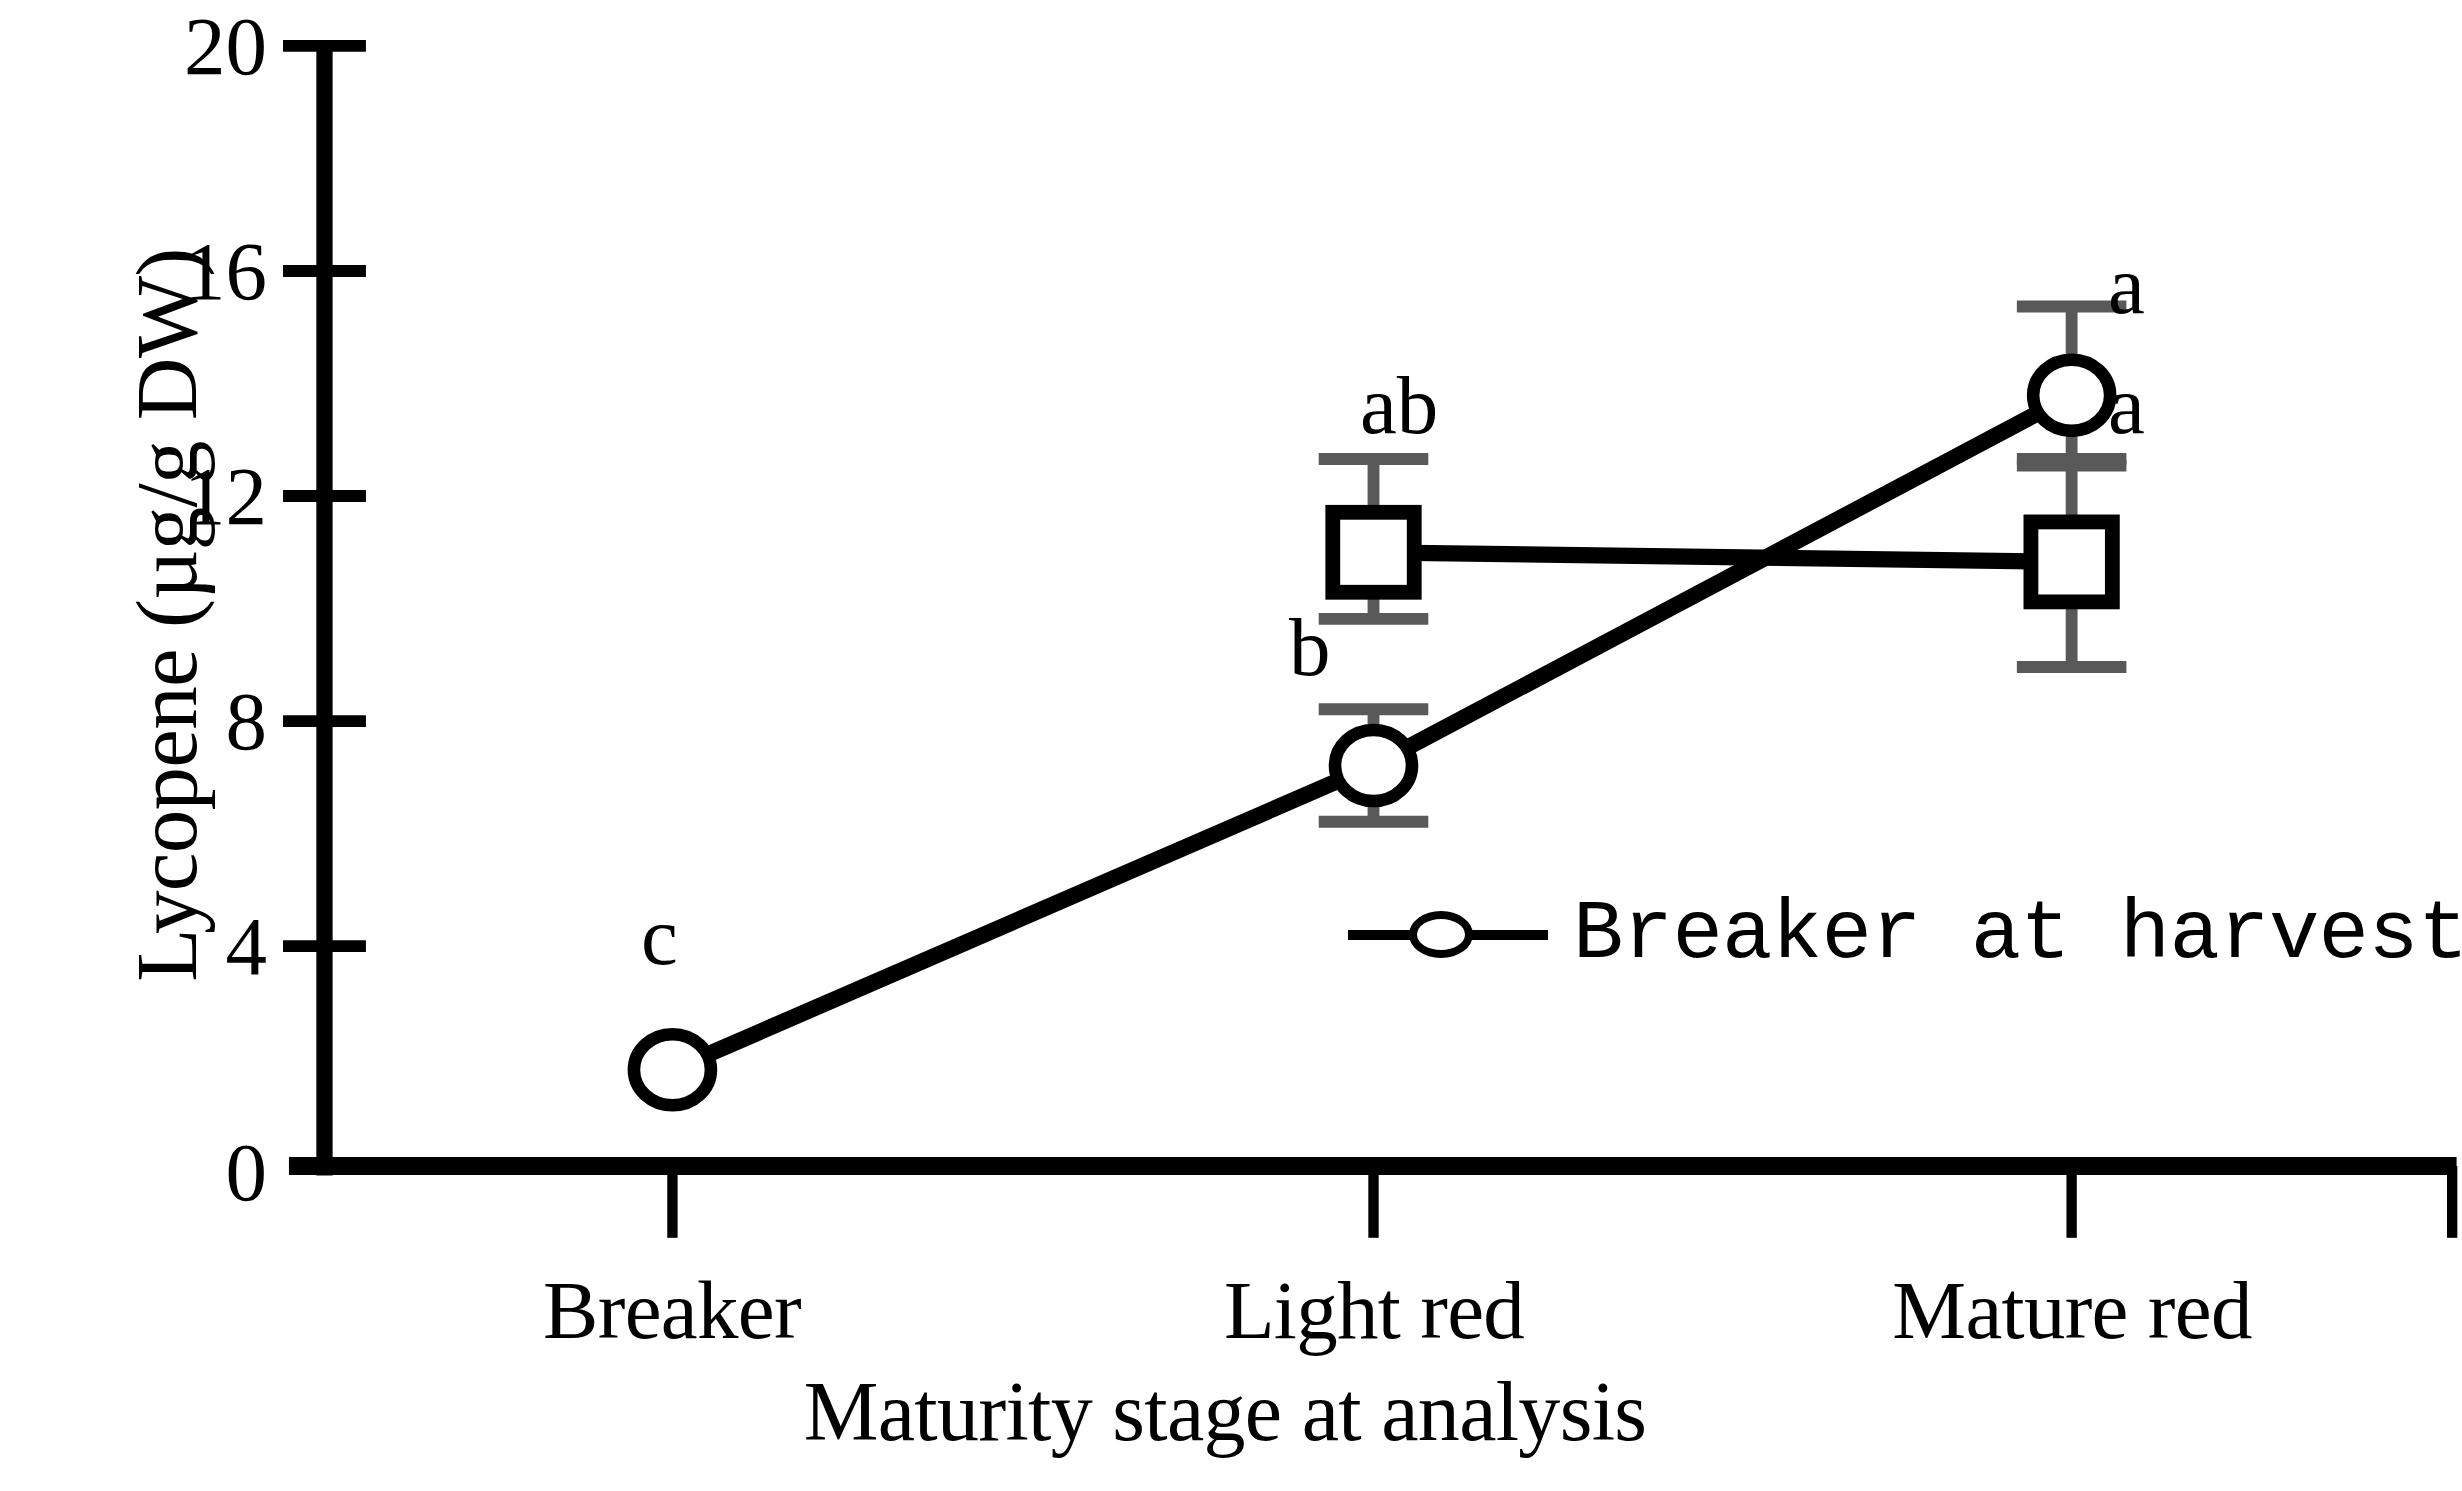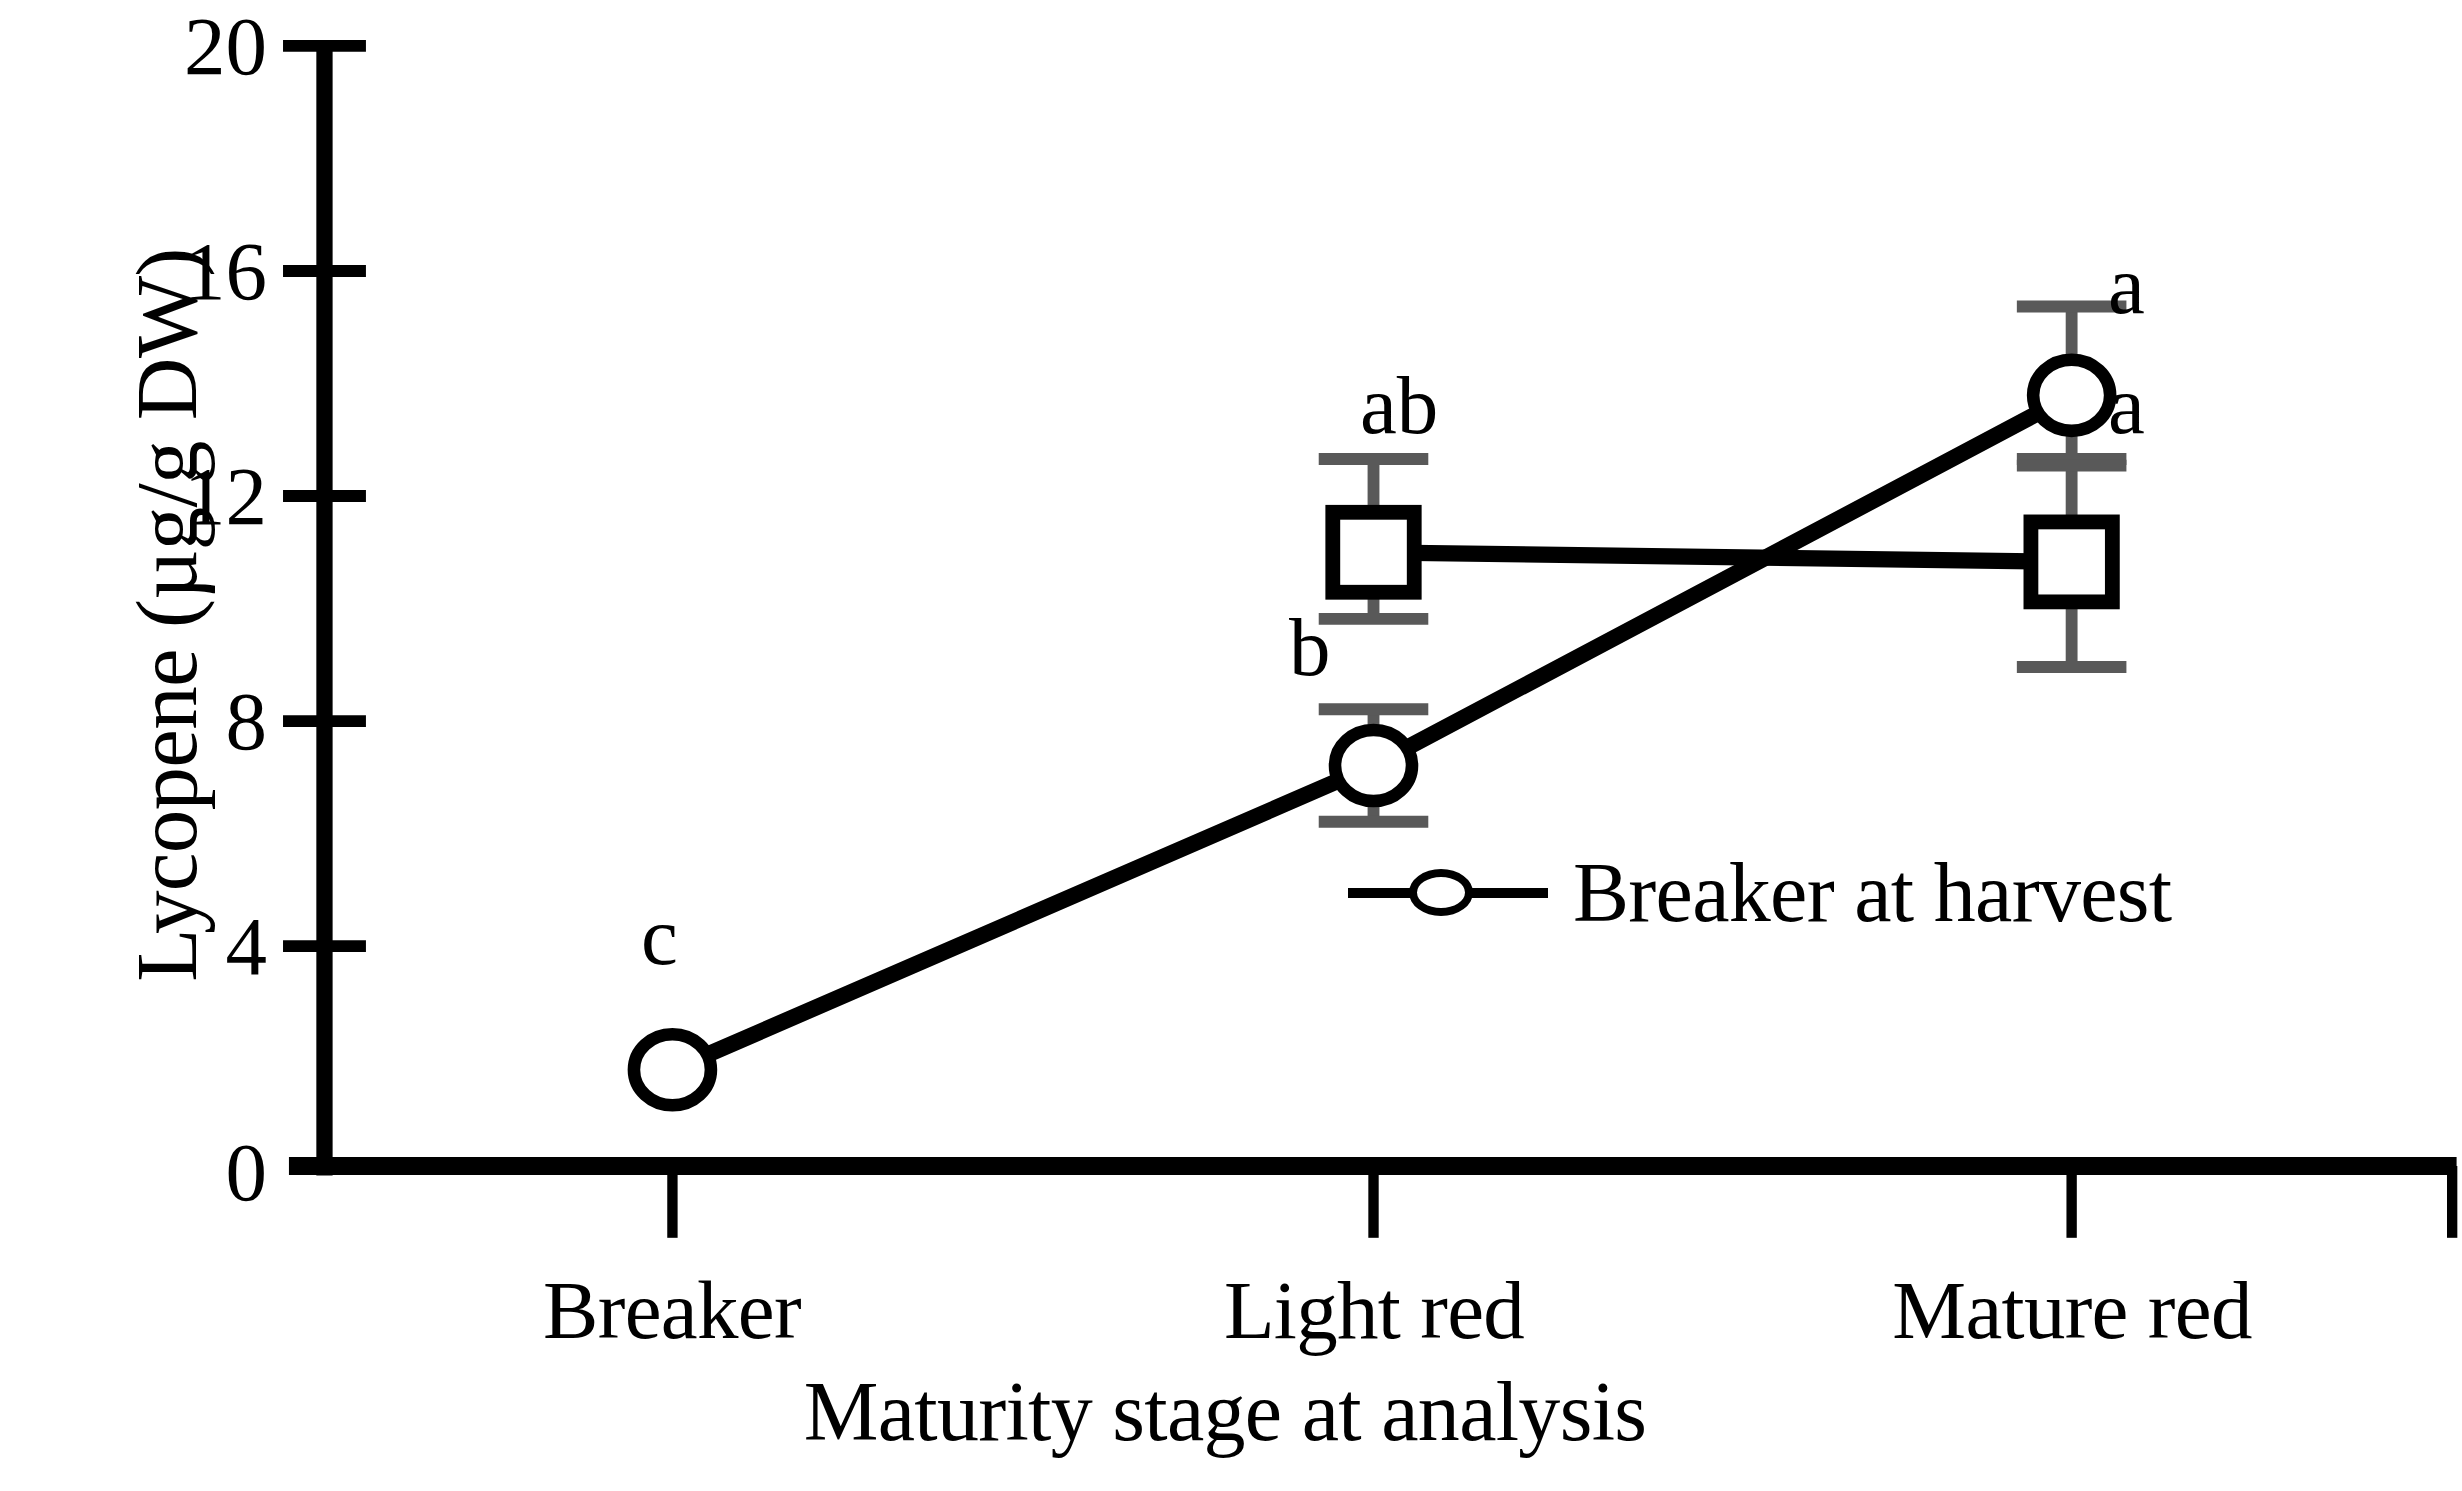--- a/index.html
+++ b/index.html
@@ -59,22 +59,23 @@
   
   #plot{
     position:absolute;
     left:0;top:0;
     width:2462px;height:1491px;
   }
   
   #legend{
     position:absolute;
     left:1348px;
-    top:837px;
+    top:879px;
     width:1089px;
+    font-family:Liberation Mono, monospace;
   }
   .legend-row{
     display:flex;
     align-items:center;
     height:111px;
   }
   .legend-key{
     position:relative;
     width:200px;
     height:89px;

